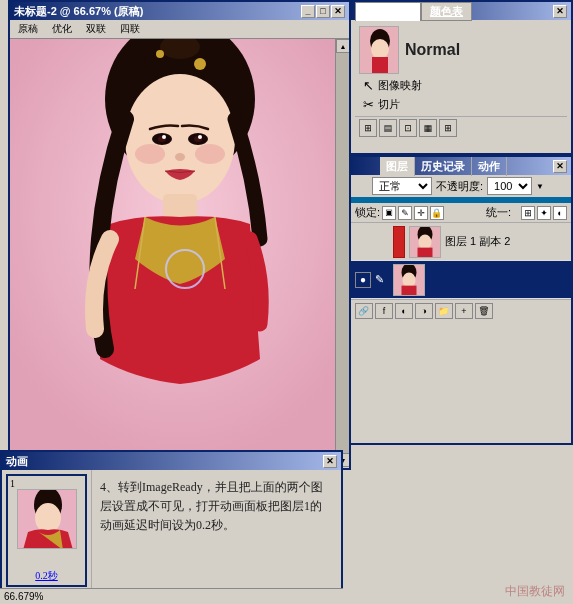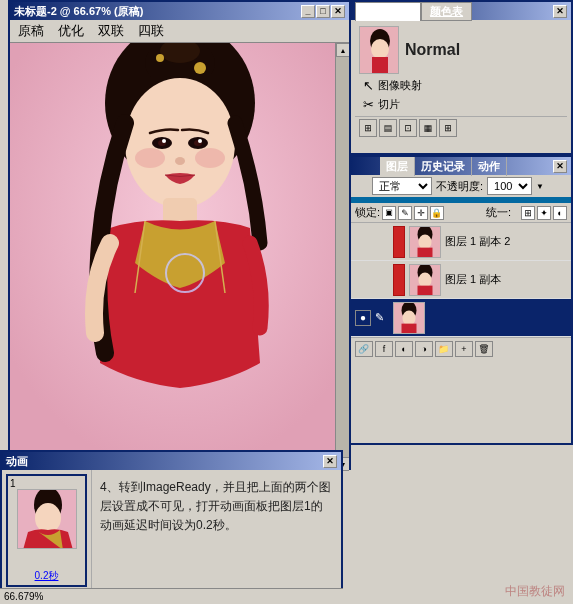--- a/index.html
+++ b/index.html
@@ -59,21 +59,21 @@
     }
     .main-menubar {
       background: #d4d0c8;
       border-bottom: 1px solid #888;
       display: flex;
       padding: 1px 2px;
       gap: 2px;
     }
     .menu-item {
       padding: 1px 6px;
-      font-size: 13px;
+      font-size: 10px;
       cursor: pointer;
     }
     .image-canvas {
       background: #e8b8c8;
       width: 100%;
       height: calc(100% - 38px);
       position: relative;
       overflow: hidden;
     }
 
@@ -216,20 +216,21 @@
       border: 1px solid #aa1111;
       flex-shrink: 0;
     }
 
     
     .anim-panel {
       top: 450px;
       left: 0;
       width: 343px;
       height: 154px;
+      font-family: Liberation Serif, serif;
     }
     .anim-content {
       display: flex;
       height: calc(100% - 18px);
     }
     .anim-frames {
       width: 90px;
       border-right: 1px solid #aaa;
       padding: 4px;
     }
@@ -535,34 +536,20 @@
       <svg width="32" height="32" viewBox="0 0 32 32">
         <rect width="32" height="32" fill="#e8b0b8"></rect>
         <ellipse cx="16" cy="8" rx="8" ry="10" fill="#1a0a05"></ellipse>
         <ellipse cx="16" cy="16" rx="7" ry="8" fill="#f5d5be"></ellipse>
         <rect x="8" y="22" width="16" height="10" fill="#c82030"></rect>
       </svg>
     </div>
     <span class="layer-name">图层 1 副本 2</span>
   </div>
 
-  <div class="layer-item">
-    <div class="layer-visibility" style="visibility:hidden;"></div>
-    <span style="width:14px;"></span>
-    <div class="red-box"></div>
-    <div class="layer-thumb">
-      <svg width="32" height="32" viewBox="0 0 32 32">
-        <rect width="32" height="32" fill="#e8b0b8"></rect>
-        <ellipse cx="16" cy="8" rx="8" ry="10" fill="#1a0a05"></ellipse>
-        <ellipse cx="16" cy="16" rx="7" ry="8" fill="#f5d5be"></ellipse>
-        <rect x="8" y="22" width="16" height="10" fill="#c82030"></rect>
-      </svg>
-    </div>
-    <span class="layer-name">图层 1 副本</span>
-  </div>
 
   <div class="layer-item selected">
     <div class="layer-visibility">●</div>
     <span style="width:14px;color:white;">✎</span>
     <div class="layer-thumb">
       <svg width="32" height="32" viewBox="0 0 32 32">
         <rect width="32" height="32" fill="#e8b0b8"></rect>
         <ellipse cx="16" cy="8" rx="8" ry="10" fill="#1a0a05"></ellipse>
         <ellipse cx="16" cy="16" rx="7" ry="8" fill="#f5d5be"></ellipse>
         <rect x="8" y="22" width="16" height="10" fill="#c82030"></rect>

